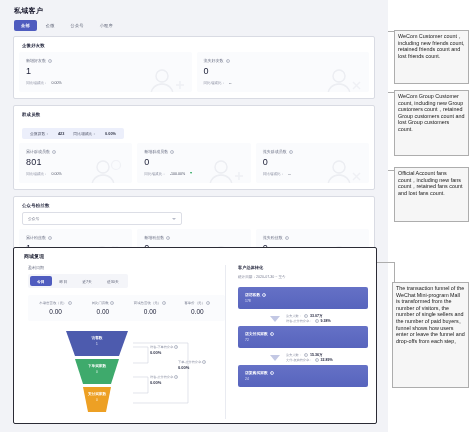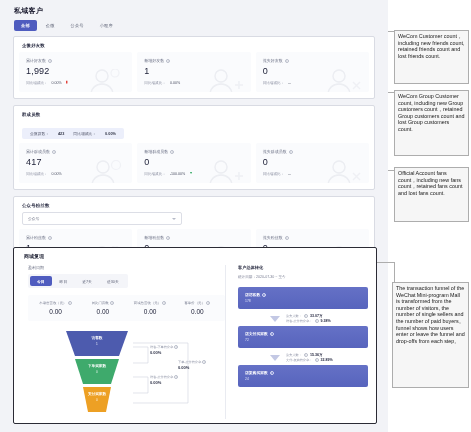--- a/index.html
+++ b/index.html
@@ -160,37 +160,20 @@
       <div class="tab">企微</div>
       <div class="tab">公众号</div>
       <div class="tab">小程序</div>
     </div>
 
     <div class="panel">
       <div class="panel-head">企微好友数</div>
       <div class="stat-row">
         <div class="stat">
           <div class="stat-label">
-            <span>累计好友数</span>
-            <span class="info-dot">i</span>
-          </div>
-          <div class="stat-value">1,992</div>
-          <div class="stat-foot">
-            <span>同比增减比：</span>
-            <span class="num">0.00%</span>
-            <span class="arw up">▮</span>
-          </div>
-          <svg class="ghost" width="40" height="26" viewBox="0 0 40 26">
-            <circle cx="14" cy="7" r="6" fill="none" stroke="#b9bdcc" stroke-width="1.4"></circle>
-            <path d="M3 26c0-7 5-11 11-11s11 4 11 11" fill="none" stroke="#b9bdcc" stroke-width="1.4"></path>
-            <circle cx="27" cy="4" r="4" fill="none" stroke="#cfd2dd" stroke-width="1.2"></circle>
-          </svg>
-        </div>
-        <div class="stat">
-          <div class="stat-label">
             <span>新增好友数</span>
             <span class="info-dot">i</span>
           </div>
           <div class="stat-value">1</div>
           <div class="stat-foot">
             <span>同比增减比：</span>
             <span class="num">0.00%</span>
           </div>
           <svg class="ghost" width="40" height="26" viewBox="0 0 40 26">
             <circle cx="14" cy="7" r="6" fill="none" stroke="#b9bdcc" stroke-width="1.4"></circle>
@@ -224,21 +207,21 @@
         <span class="val">423</span>
         <span>同比增减比：</span>
         <span class="val">0.00%</span>
       </div>
       <div class="stat-row">
         <div class="stat">
           <div class="stat-label">
             <span>累计群成员数</span>
             <span class="info-dot">i</span>
           </div>
-          <div class="stat-value">417</div>
+          <div class="stat-value">801</div>
           <div class="stat-foot">
             <span>同比增减比：</span>
             <span class="num">0.00%</span>
           </div>
           <svg class="ghost" width="40" height="26" viewBox="0 0 40 26">
             <circle cx="15" cy="7" r="6" fill="none" stroke="#b9bdcc" stroke-width="1.4"></circle>
             <path d="M4 26c0-7 5-11 11-11s11 4 11 11" fill="none" stroke="#b9bdcc" stroke-width="1.4"></path>
             <circle cx="28" cy="5" r="4.5" fill="none" stroke="#cfd2dd" stroke-width="1.2"></circle>
           </svg>
         </div>

